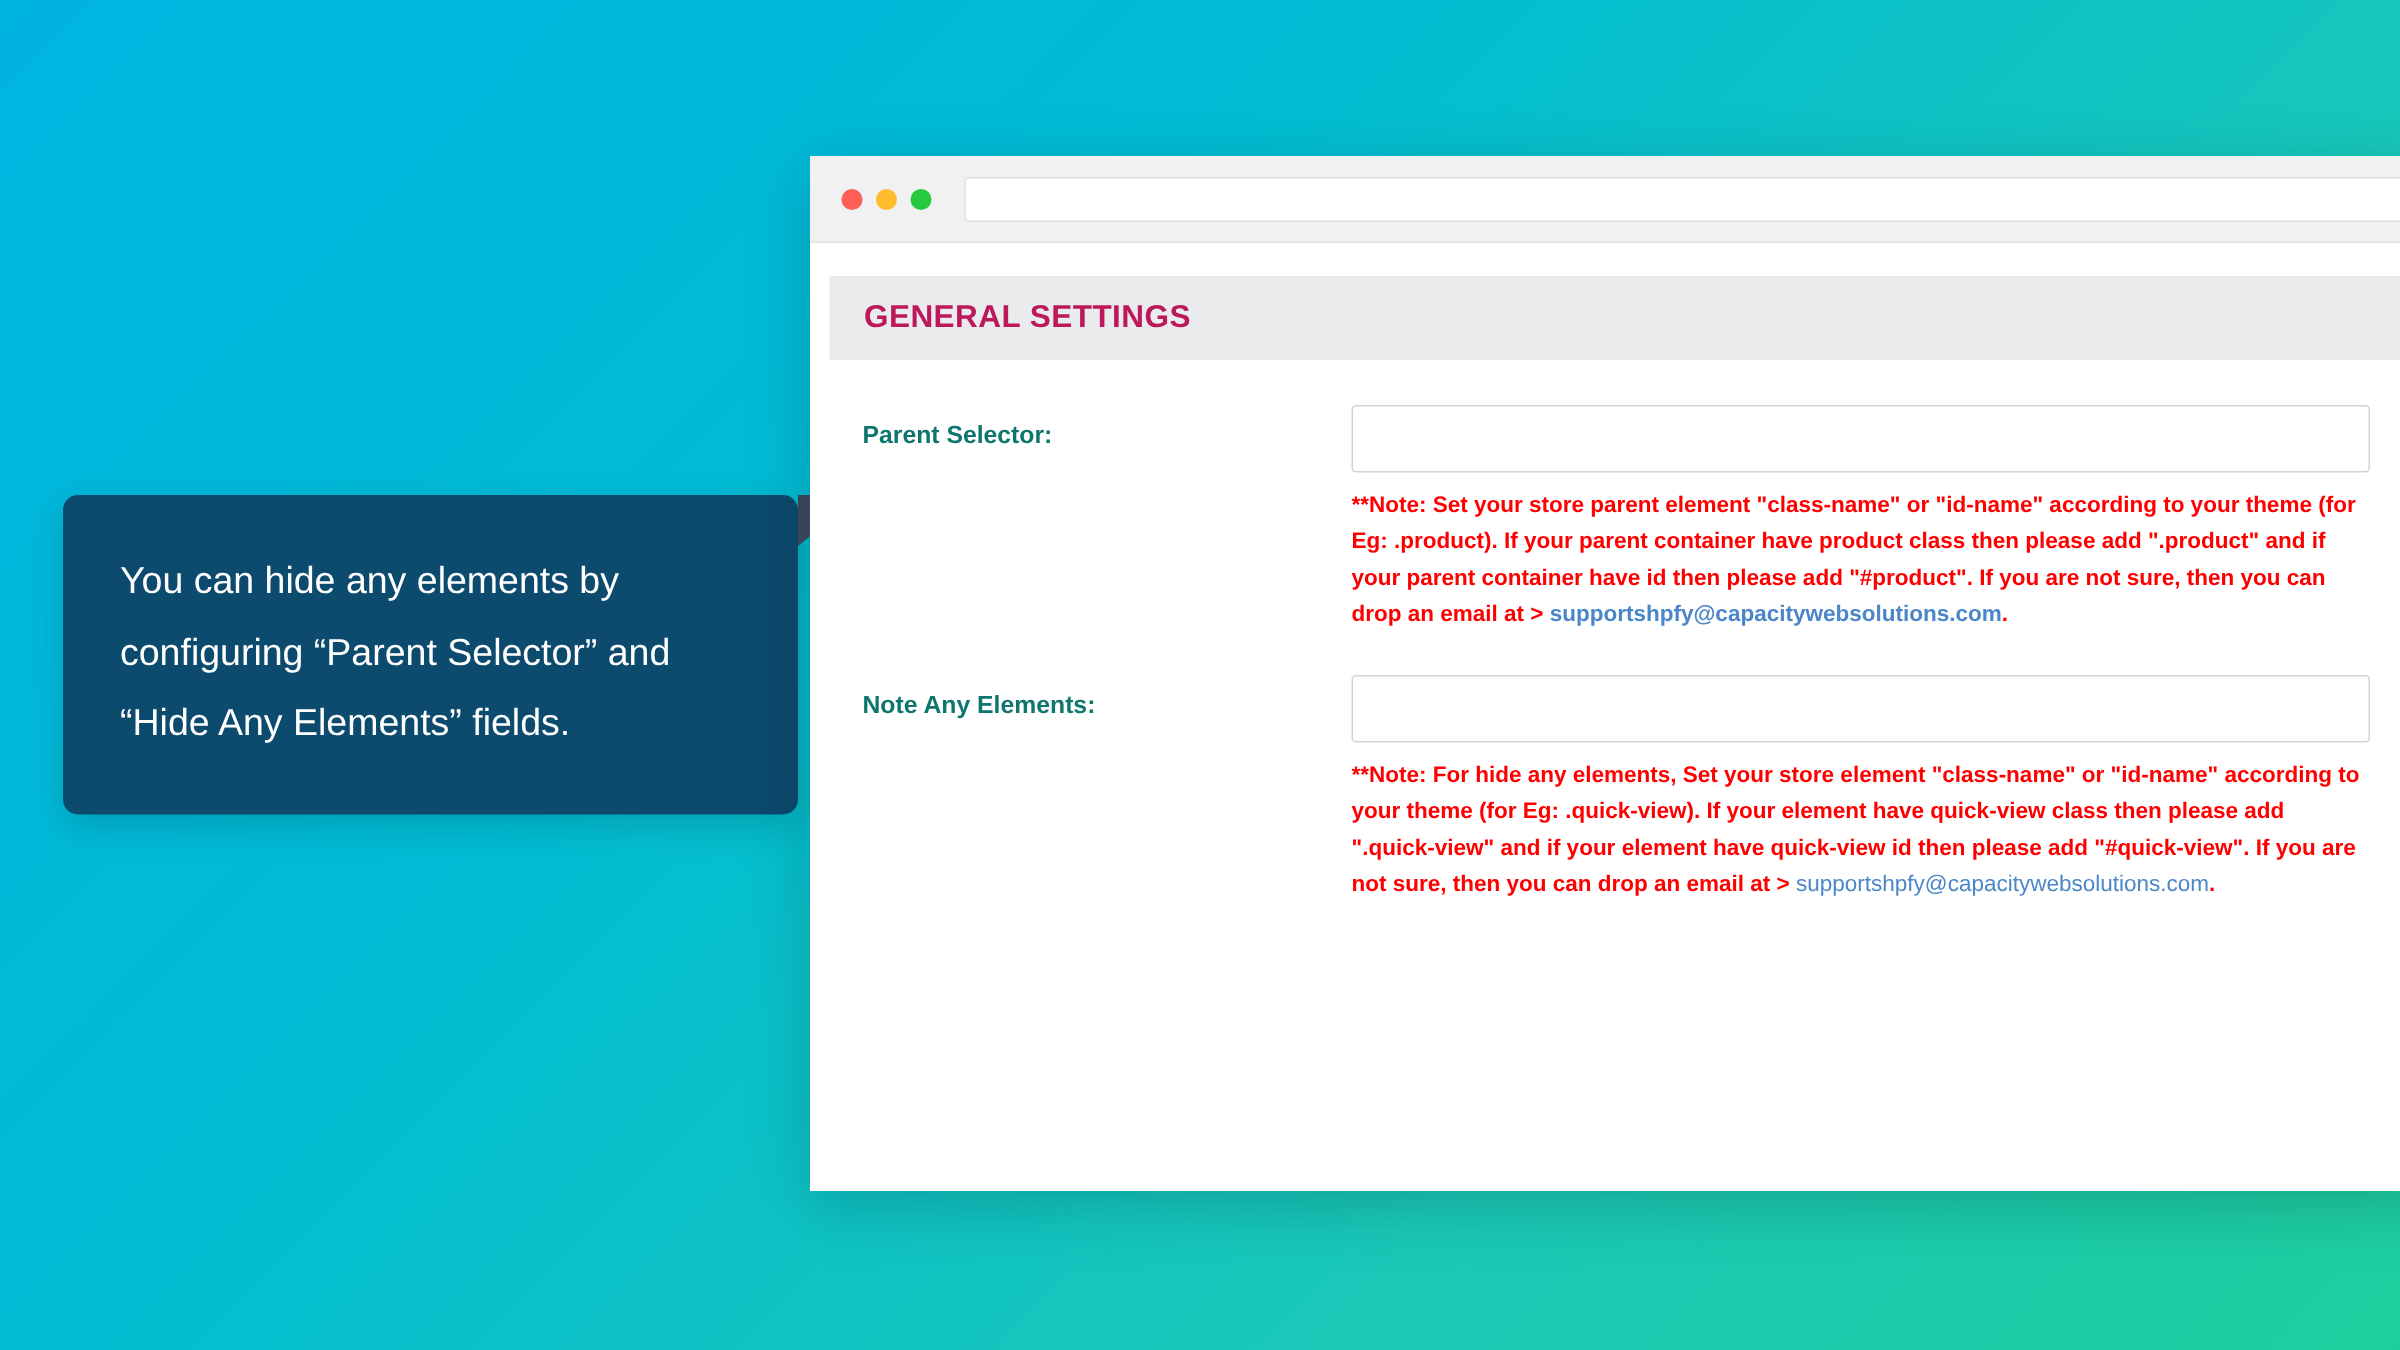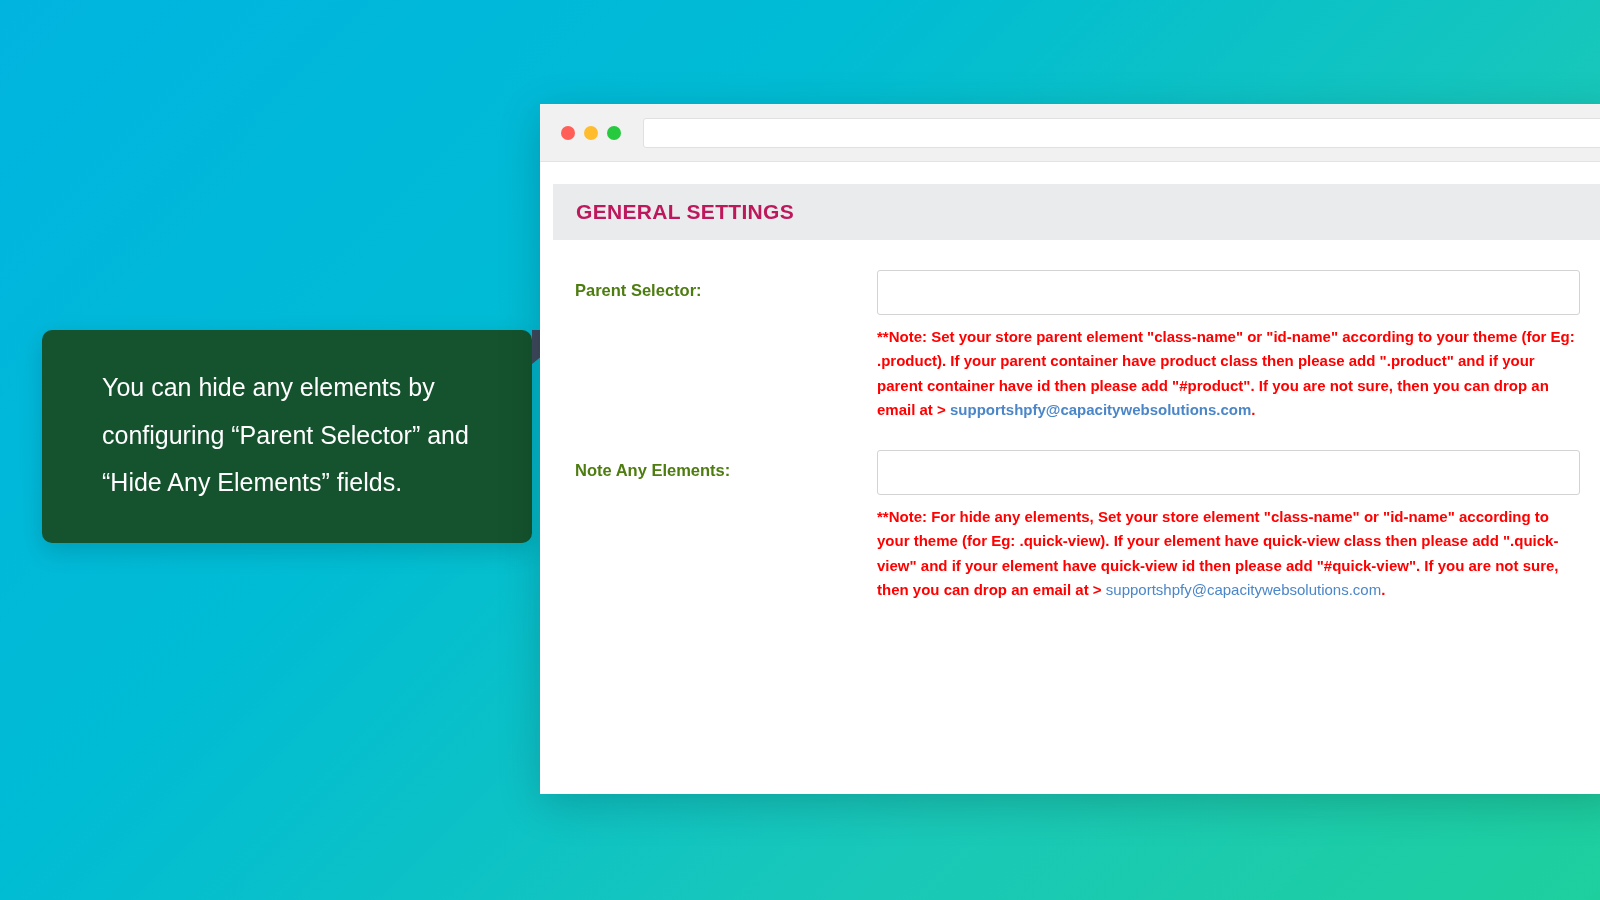--- a/index.html
+++ b/index.html
@@ -82,24 +82,24 @@
   .form-row {
     display: flex;
     align-items: flex-start;
     margin-bottom: 2px;
   }
   .field-label {
     width: 302px;
     padding-top: 11px;
     font-size: 16.5px;
     font-weight: bold;
-    color: #4d7c0f;
+    color: #0f766e;
     flex-shrink: 0;
   }
-  .field-col { flex: 1; }
+  .field-col { flex: 1; margin-left: 24px; }
   .text-input {
     width: 100%;
     height: 45px;
     border: 1px solid #d3d3d3;
     border-radius: 3px;
     padding: 0 10px;
     font-size: 14px;
     color: #333;
     outline: none;
     background: #fff;
@@ -119,23 +119,23 @@
   }
   .note.second a { font-weight: normal; color: #4a86c8; }
   .spacer-row { height: 26px; }
 
   
   #callout {
     position: absolute;
     left: 42px;
     top: 330px;
     width: 490px;
-    background: #14532d;
+    background: #0c4a6e;
     border-radius: 10px;
-    padding: 34px 40px 36px 60px;
+    padding: 34px 40px 36px 38px;
     color: #ffffff;
     box-shadow: 0 8px 24px rgba(0,0,0,0.15);
   }
   #callout-text {
     font-size: 25px;
     line-height: 1.9;
     font-weight: normal;
     white-space: pre-line;
   }
   #callout-tail {

